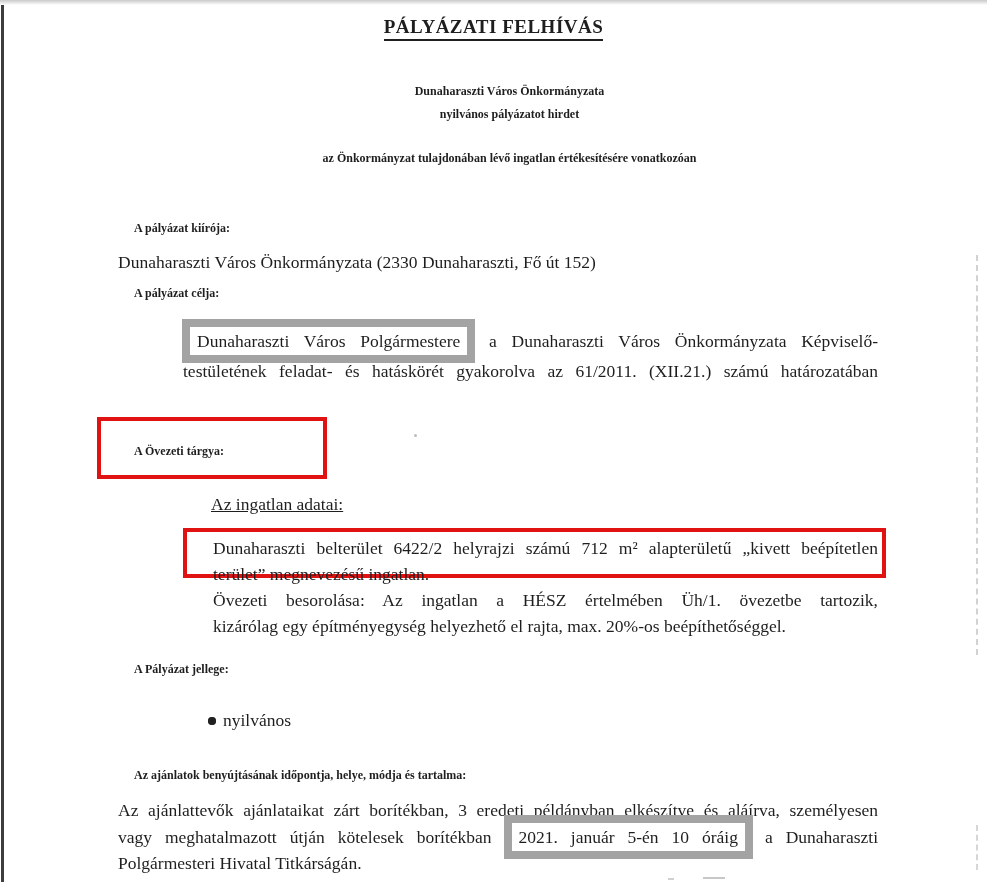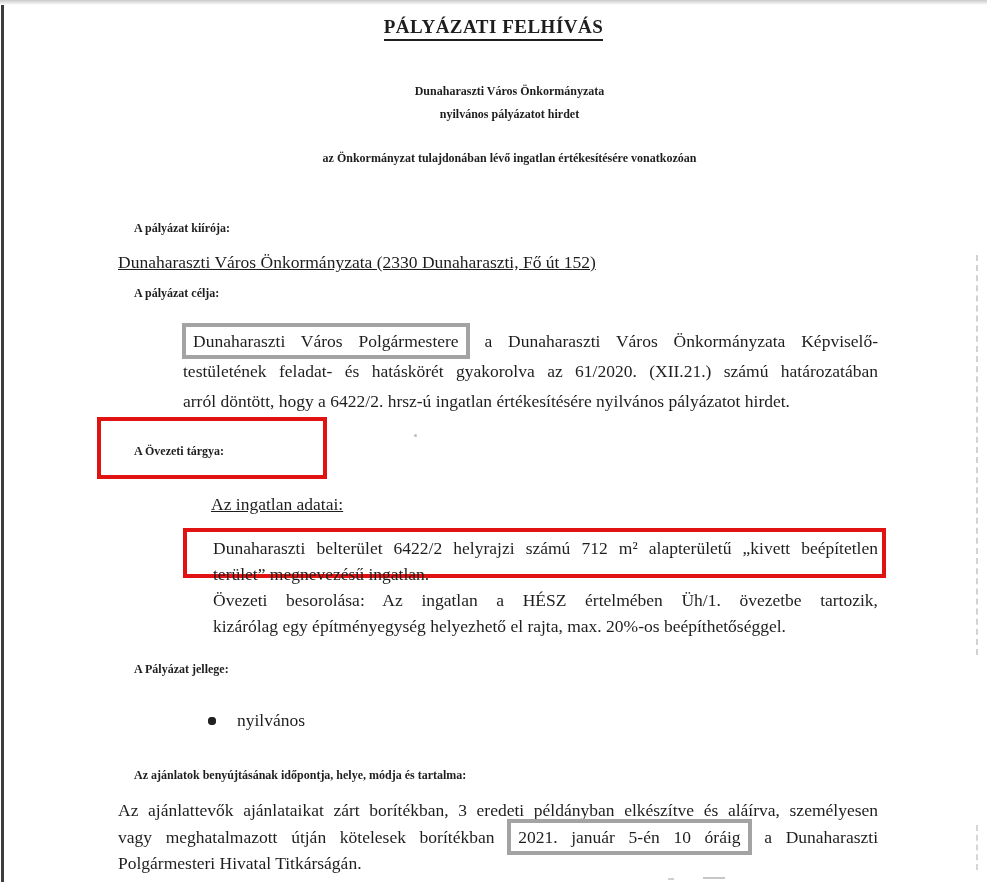--- a/index.html
+++ b/index.html
@@ -31,21 +31,21 @@
     text-decoration:none;
   }
   .doc-title .u{border-bottom:2px solid #1e1e1e;padding-bottom:2px;}
   .heading{font-size:12px;font-weight:bold;margin-left:16px;}
   .body-line{font-size:17.5px;white-space:nowrap;}
   .just{text-align:justify;text-align-last:justify;text-justify:inter-word;white-space:normal;}
 
   
   .red-overlay{position:absolute;border:4px solid #e01212;background:transparent;}
   .red-inline{
-    display:inline;border:4px solid #a3a3a3;
+    display:inline;border:8px solid #a3a3a3;
     padding:4px 7px 4px 7px;margin:-4px -1px;
   }
 
   .bullet-dot{
     position:absolute;left:208px;top:717px;width:8px;height:8px;
     border-radius:50%;background:#1e1e1e;box-shadow:inset 0 0 0 1.5px #1e1e1e, inset 0 0 2px #fff;
   }
 </style>
 </head>
 <body>
@@ -62,45 +62,44 @@
 
   <div class="abs center doc-title" style="top:16px;">
     <span class="u">PÁLYÁZATI FELHÍVÁS</span>
   </div>
 
   <div class="abs center heading" style="top:84px;">Dunaharaszti Város Önkormányzata</div>
   <div class="abs center heading" style="top:107px;">nyilvános pályázatot hirdet</div>
   <div class="abs center heading" style="top:151px;">az Önkormányzat tulajdonában lévő ingatlan értékesítésére vonatkozóan</div>
 
   <div class="abs heading" style="left:118px;top:221px;">A pályázat kiírója:</div>
-  <div class="abs body-line" style="left:118px;top:252px;text-decoration:underline;">Dunaharaszti Város Önkormányzata (2330 Dunaharaszti, Fő út 152)</div>
+  <div class="abs body-line" style="left:118px;top:252px;">Dunaharaszti Város Önkormányzata (2330 Dunaharaszti, Fő út 152)</div>
 
   <div class="abs heading" style="left:118px;top:286px;">A pályázat célja:</div>
 
   <div class="abs body-line just" style="left:183px;top:331px;width:695px;">
     <span class="red-inline"><span>Dunaharaszti Város Polgármestere</span></span>
     <span>a Dunaharaszti Város Önkormányzata Képviselő-</span>
   </div>
-  <div class="abs body-line just" style="left:183px;top:361px;width:695px;">testületének feladat- és hatáskörét gyakorolva az 61/2020. (XII.21.) számú határozatában</div>
-  <div class="abs body-line" style="left:183px;top:391px;">arról döntött, hogy a 6422/2. hrsz-ú ingatlan értékesítésére nyilvános pályázatot hirdet.</div>
+  <div class="abs body-line just" style="left:183px;top:361px;width:695px;">testületének feladat- és hatáskörét gyakorolva az 61/2011. (XII.21.) számú határozatában</div>
 
   <div class="red-overlay" style="left:97px;top:417px;width:222px;height:54px;"></div>
   <div class="abs heading" style="left:118px;top:444px;">A Övezeti tárgya:</div>
 
   <div class="abs body-line" style="left:211px;top:494px;text-decoration:underline;">Az ingatlan adatai:</div>
 
   <div class="red-overlay" style="left:183px;top:528px;width:695px;height:42px;"></div>
   <div class="abs body-line just" style="left:213px;top:538px;width:665px;">Dunaharaszti belterület 6422/2 helyrajzi számú 712 m² alapterületű „kivett beépítetlen</div>
   <div class="abs body-line" style="left:213px;top:564px;">terület” megnevezésű ingatlan.</div>
   <div class="abs body-line just" style="left:213px;top:590px;width:665px;">Övezeti besorolása: Az ingatlan a HÉSZ értelmében Üh/1. övezetbe tartozik,</div>
   <div class="abs body-line" style="left:213px;top:616px;">kizárólag egy építményegység helyezhető el rajta, max. 20%-os beépíthetőséggel.</div>
 
   <div class="abs heading" style="left:118px;top:662px;">A Pályázat jellege:</div>
   <div class="bullet-dot"></div>
-  <div class="abs body-line" style="left:237px;top:710px;">nyilvános</div>
+  <div class="abs body-line" style="left:223px;top:710px;">nyilvános</div>
 
   <div class="abs heading" style="left:118px;top:768px;">Az ajánlatok benyújtásának időpontja, helye, módja és tartalma:</div>
   <div class="abs body-line just" style="left:118px;top:800px;width:760px;">Az ajánlattevők ajánlataikat zárt borítékban, 3 eredeti példányban elkészítve és aláírva, személyesen</div>
   <div class="abs body-line just" style="left:118px;top:827px;width:760px;">
     <span>vagy meghatalmazott útján kötelesek borítékban</span>
     <span class="red-inline"><span>2021. január 5-én 10 óráig</span></span>
     <span>a Dunaharaszti</span>
   </div>
   <div class="abs body-line" style="left:118px;top:853px;">Polgármesteri Hivatal Titkárságán.</div>
 

